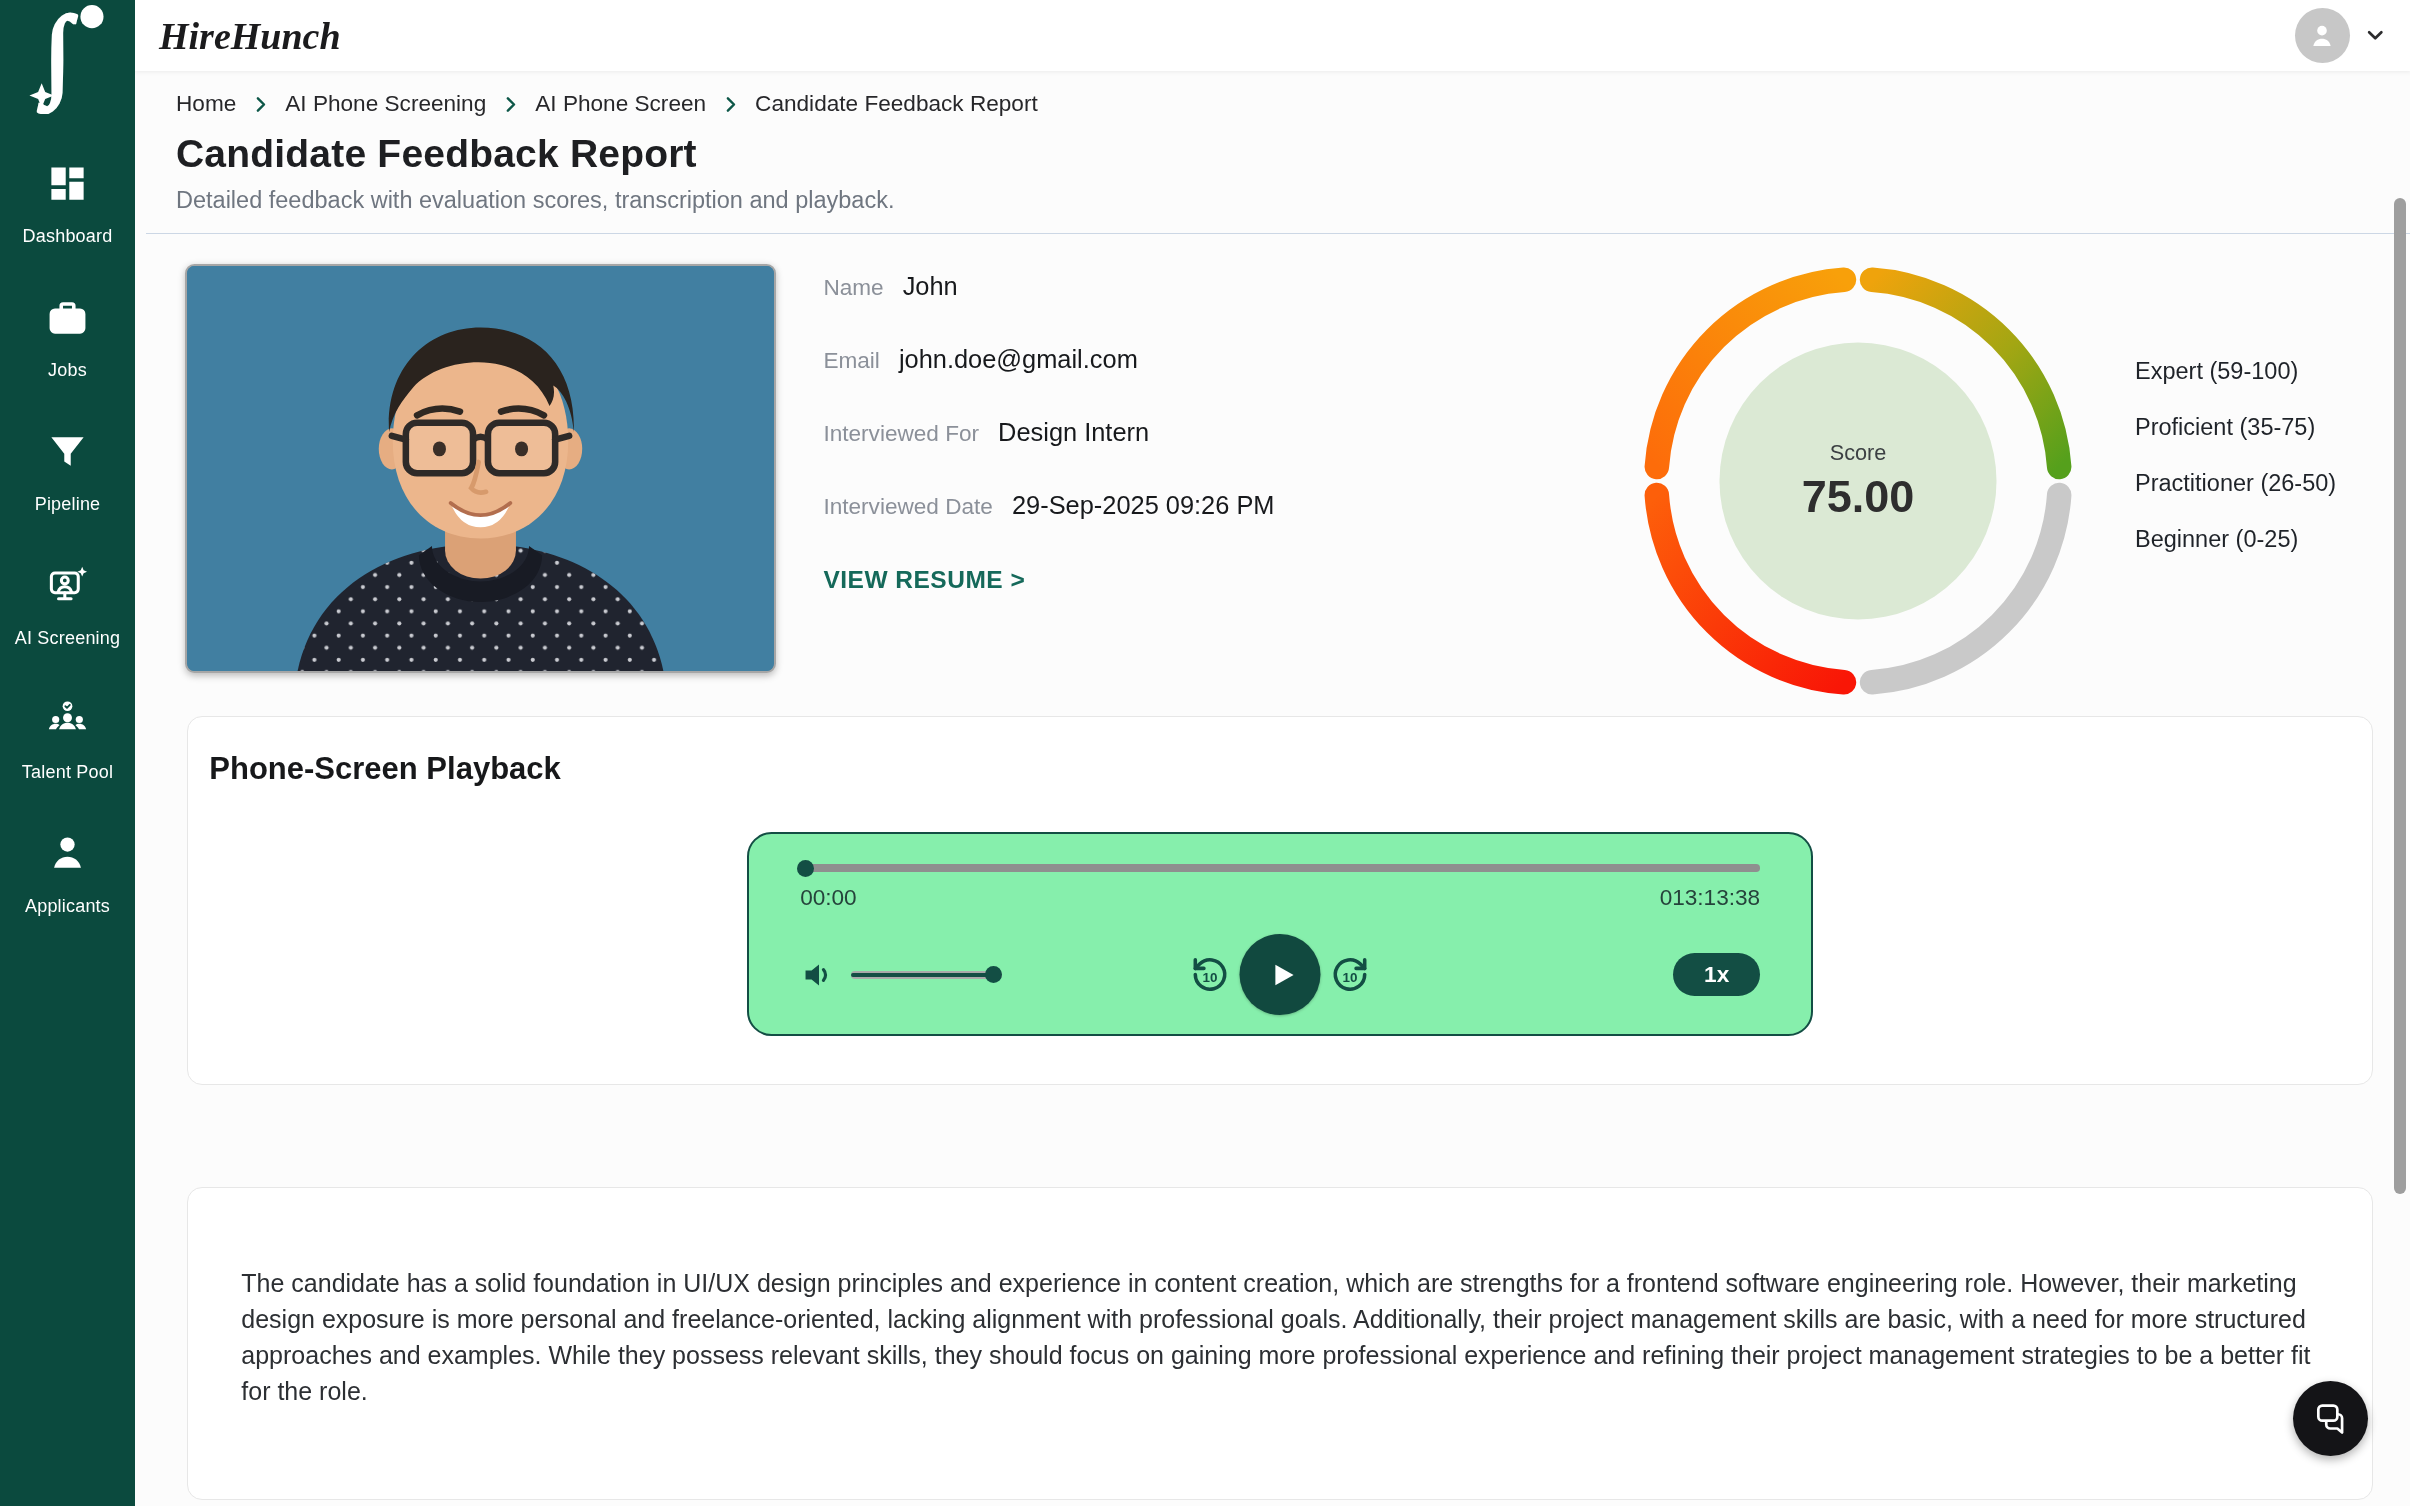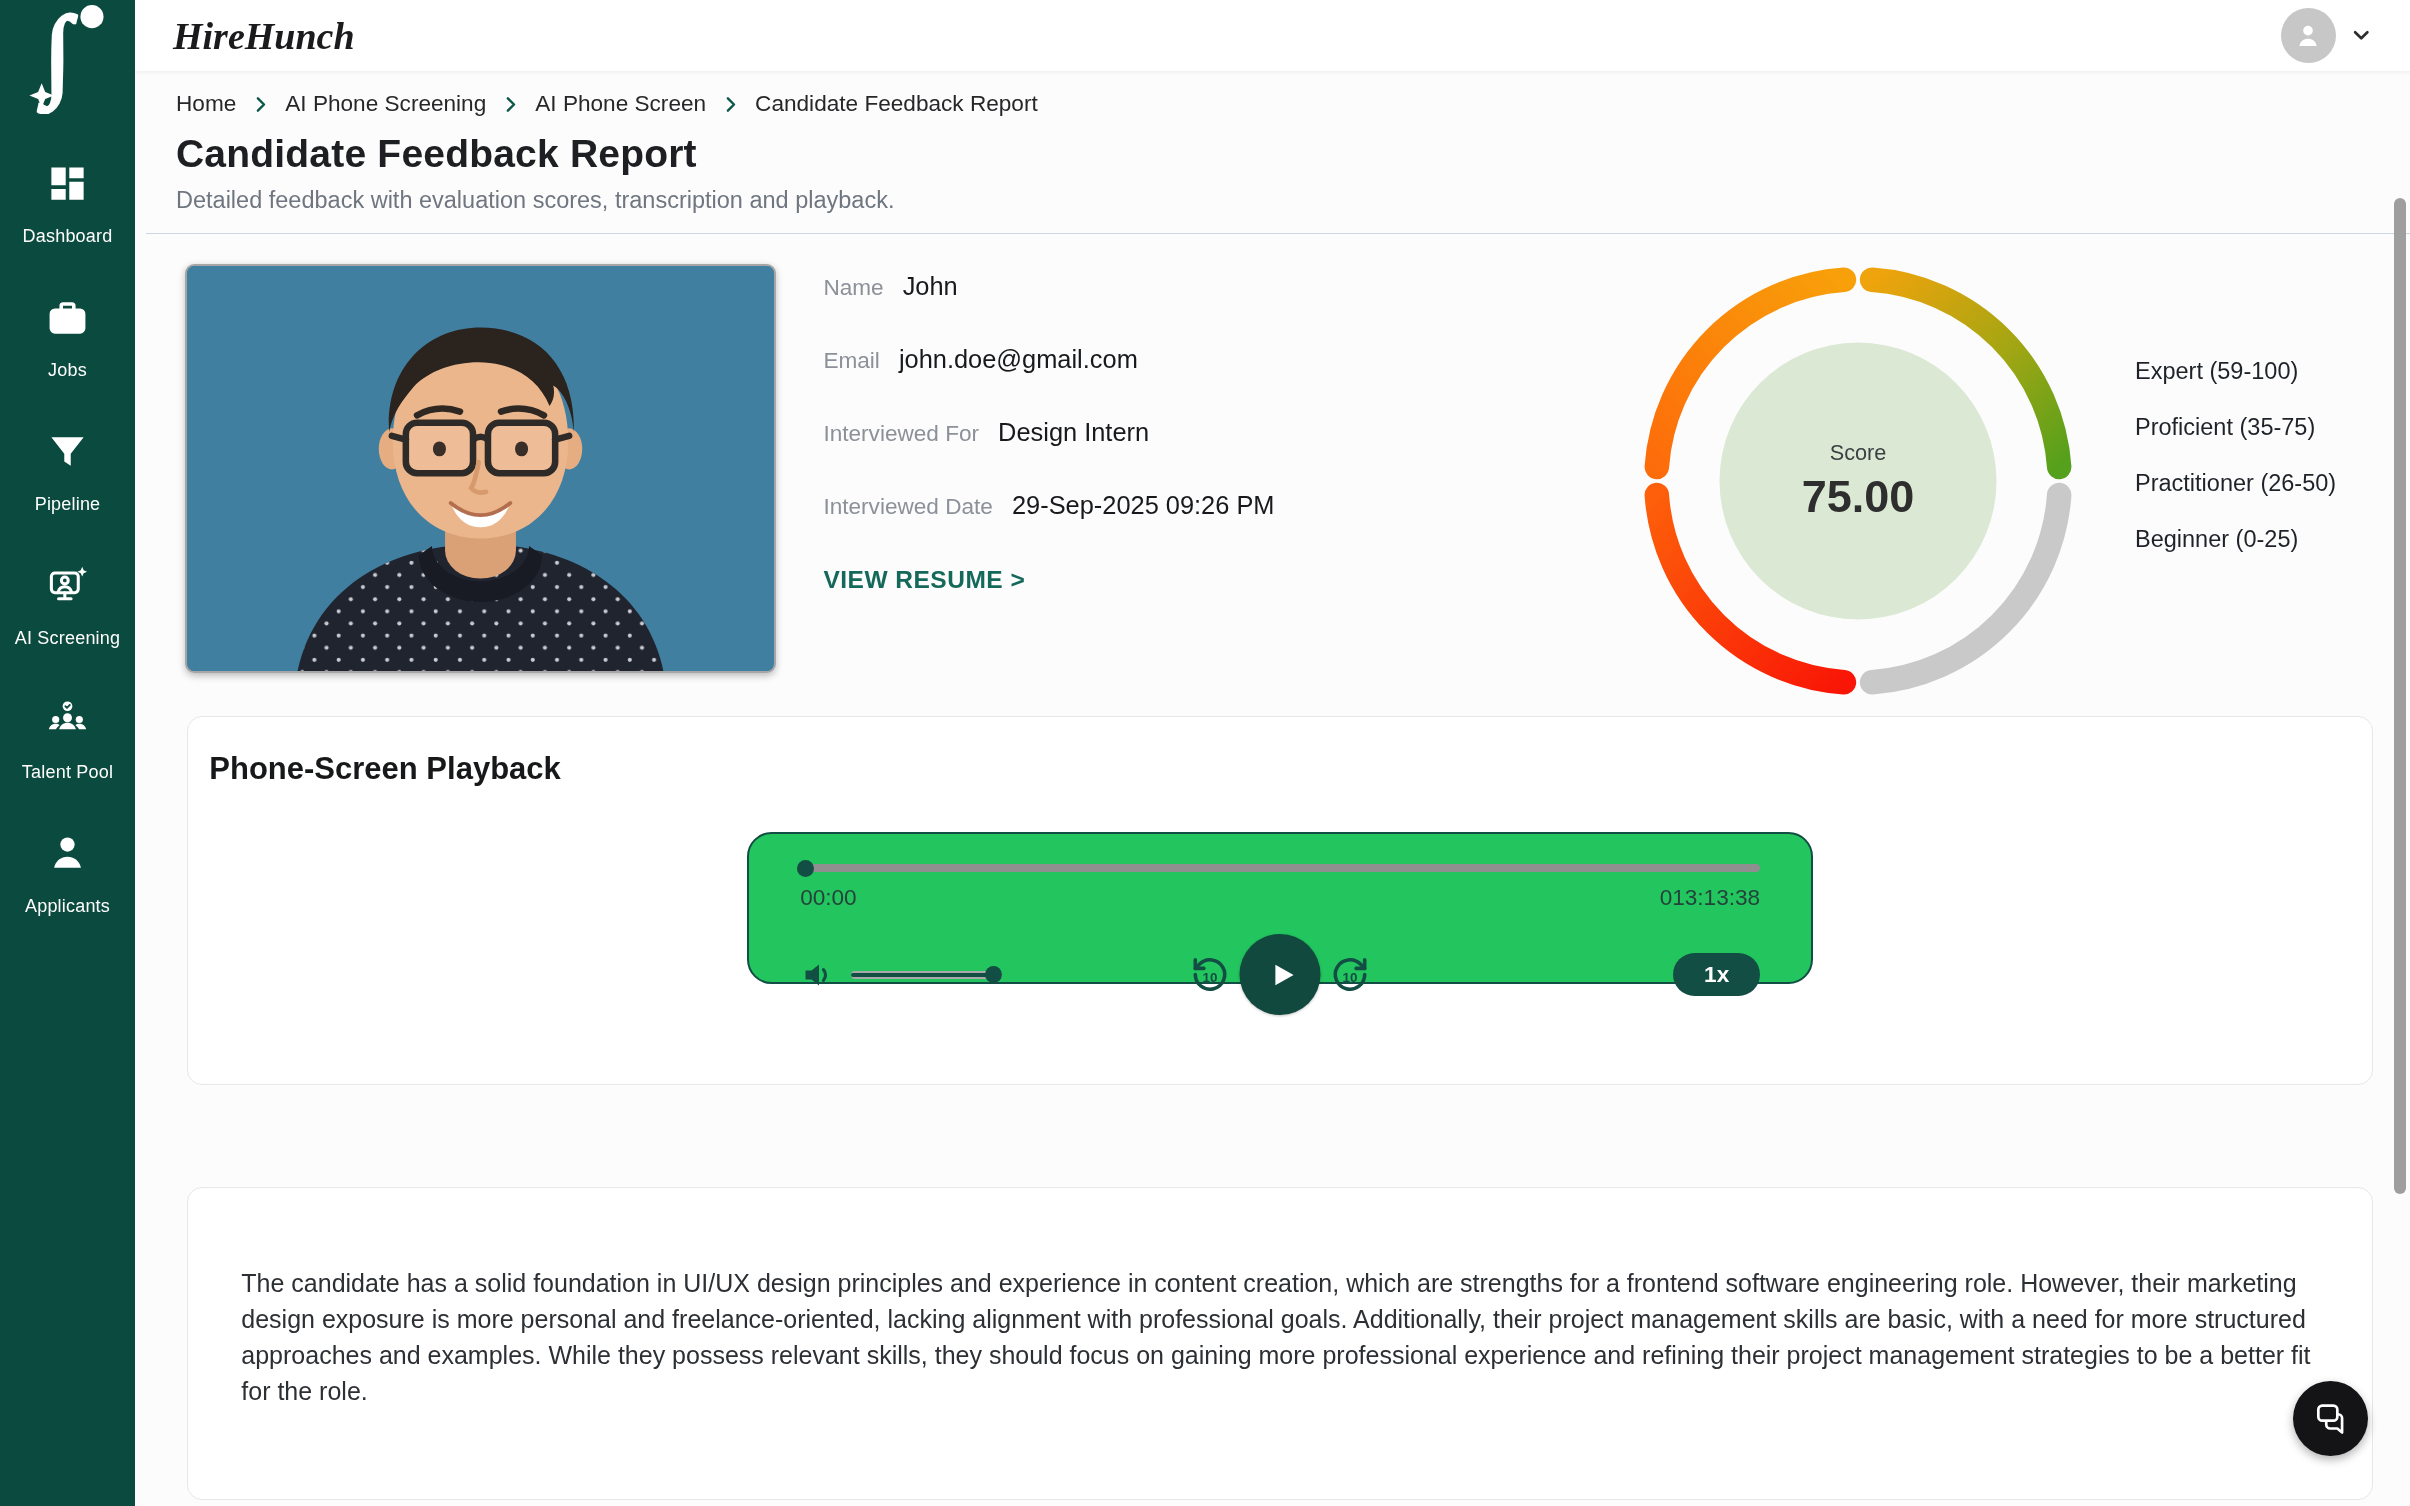--- a/index.html
+++ b/index.html
@@ -13,21 +13,21 @@
              background:#0b4a3e; display:flex; flex-direction:column; align-items:center; z-index:30; }
   .logo { margin-top:13px; width:87px; height:87px; display:flex; align-items:center; justify-content:center; cursor:pointer; }
   .nav { margin-top:62px; display:flex; flex-direction:column; gap:49px; }
   .nav-item { display:flex; flex-direction:column; align-items:center; gap:21px; color:#fff; cursor:pointer; }
   .nav-item svg { width:43px; height:43px; }
   .nav-label { font-size:18px; color:#ffffff; letter-spacing:0.2px; }
 
   
   .header { position:absolute; left:135px; top:0; right:0; height:71px; background:#ffffff;
             box-shadow:0 1.9px 4.7px rgba(0,0,0,.07); display:flex; align-items:center;
-            padding:0 38px; z-index:20; }
+            padding:0 24px; z-index:20; }
   .brand { font-family:"Liberation Serif", serif; font-style:italic; font-weight:700;
            font-size:38px; color:#1b1b1d; }
   .header-right { margin-left:auto; display:flex; align-items:center; gap:13px; cursor:pointer; }
   .avatar { width:55px; height:55px; border-radius:50%; background:#c7c7c7; display:flex;
             align-items:center; justify-content:center; }
   .avatar svg { width:32px; height:32px; }
 
   
   .main { position:absolute; left:135px; top:71px; right:0; bottom:0; background:#fcfcfc;
           padding:20px 38px 0 41px; overflow:hidden; }
@@ -61,22 +61,22 @@
   .gauge-score-label { font-size:21.7px; color:#3c4043; }
   .gauge-score-value { margin-top:5.6px; font-size:45px; font-weight:700; color:#2e2e2e; }
   .legend { margin:122px 0 0 32px; display:flex; flex-direction:column; gap:29px; width:221px; }
   .legend-item { font-size:23.5px; color:#1f2329; white-space:nowrap; }
 
   
   .card { margin-left:11.3px; background:#ffffff; border:1.9px solid #e7e7e7; border-radius:15px; }
   .playback-card { margin-top:43px; height:369px; padding:26px 0 0 0; }
   .section-title { margin-left:21px; font-size:31px; font-weight:600; color:#17181a;margin-top:8px; }
 
-  .player { margin:45px auto 0; width:1066px; height:152px; border:2.4px solid #134e44;
-            border-radius:24.5px; padding:30px 51px 0; background:#22c55e; }
+  .player { margin:45px auto 0; width:1066px; height:204px; border:2.4px solid #134e44;
+            border-radius:24.5px; padding:30px 51px 0; background:#86efac; }
   .progress { position:relative; height:7.5px; background:#8f8f8f; border-radius:3.8px; cursor:pointer; }
   .progress-dot { position:absolute; left:-2.8px; top:-4.7px; width:17px; height:17px; border-radius:50%;
                   background:#134e44; }
   .times { display:flex; justify-content:space-between; margin-top:13px; font-size:22.6px; color:#25433b; }
   .controls { position:relative; margin-top:22.6px; height:83px; display:flex; align-items:center; }
   .volume-group { display:flex; align-items:center; gap:13px; }
   .volume-group > svg { width:38px; height:38px; cursor:pointer; }
   .volume-slider { position:relative; width:151px; height:7.5px; background:#a9a9a9; border-radius:3.8px; cursor:pointer; }
   .volume-fill { position:absolute; left:0; top:1.9px; height:3.8px; width:141px; background:#134e44; border-radius:1.9px; }
   .volume-knob { position:absolute; left:134px; top:-4.7px; width:17px; height:17px; border-radius:50%; background:#134e44; }

